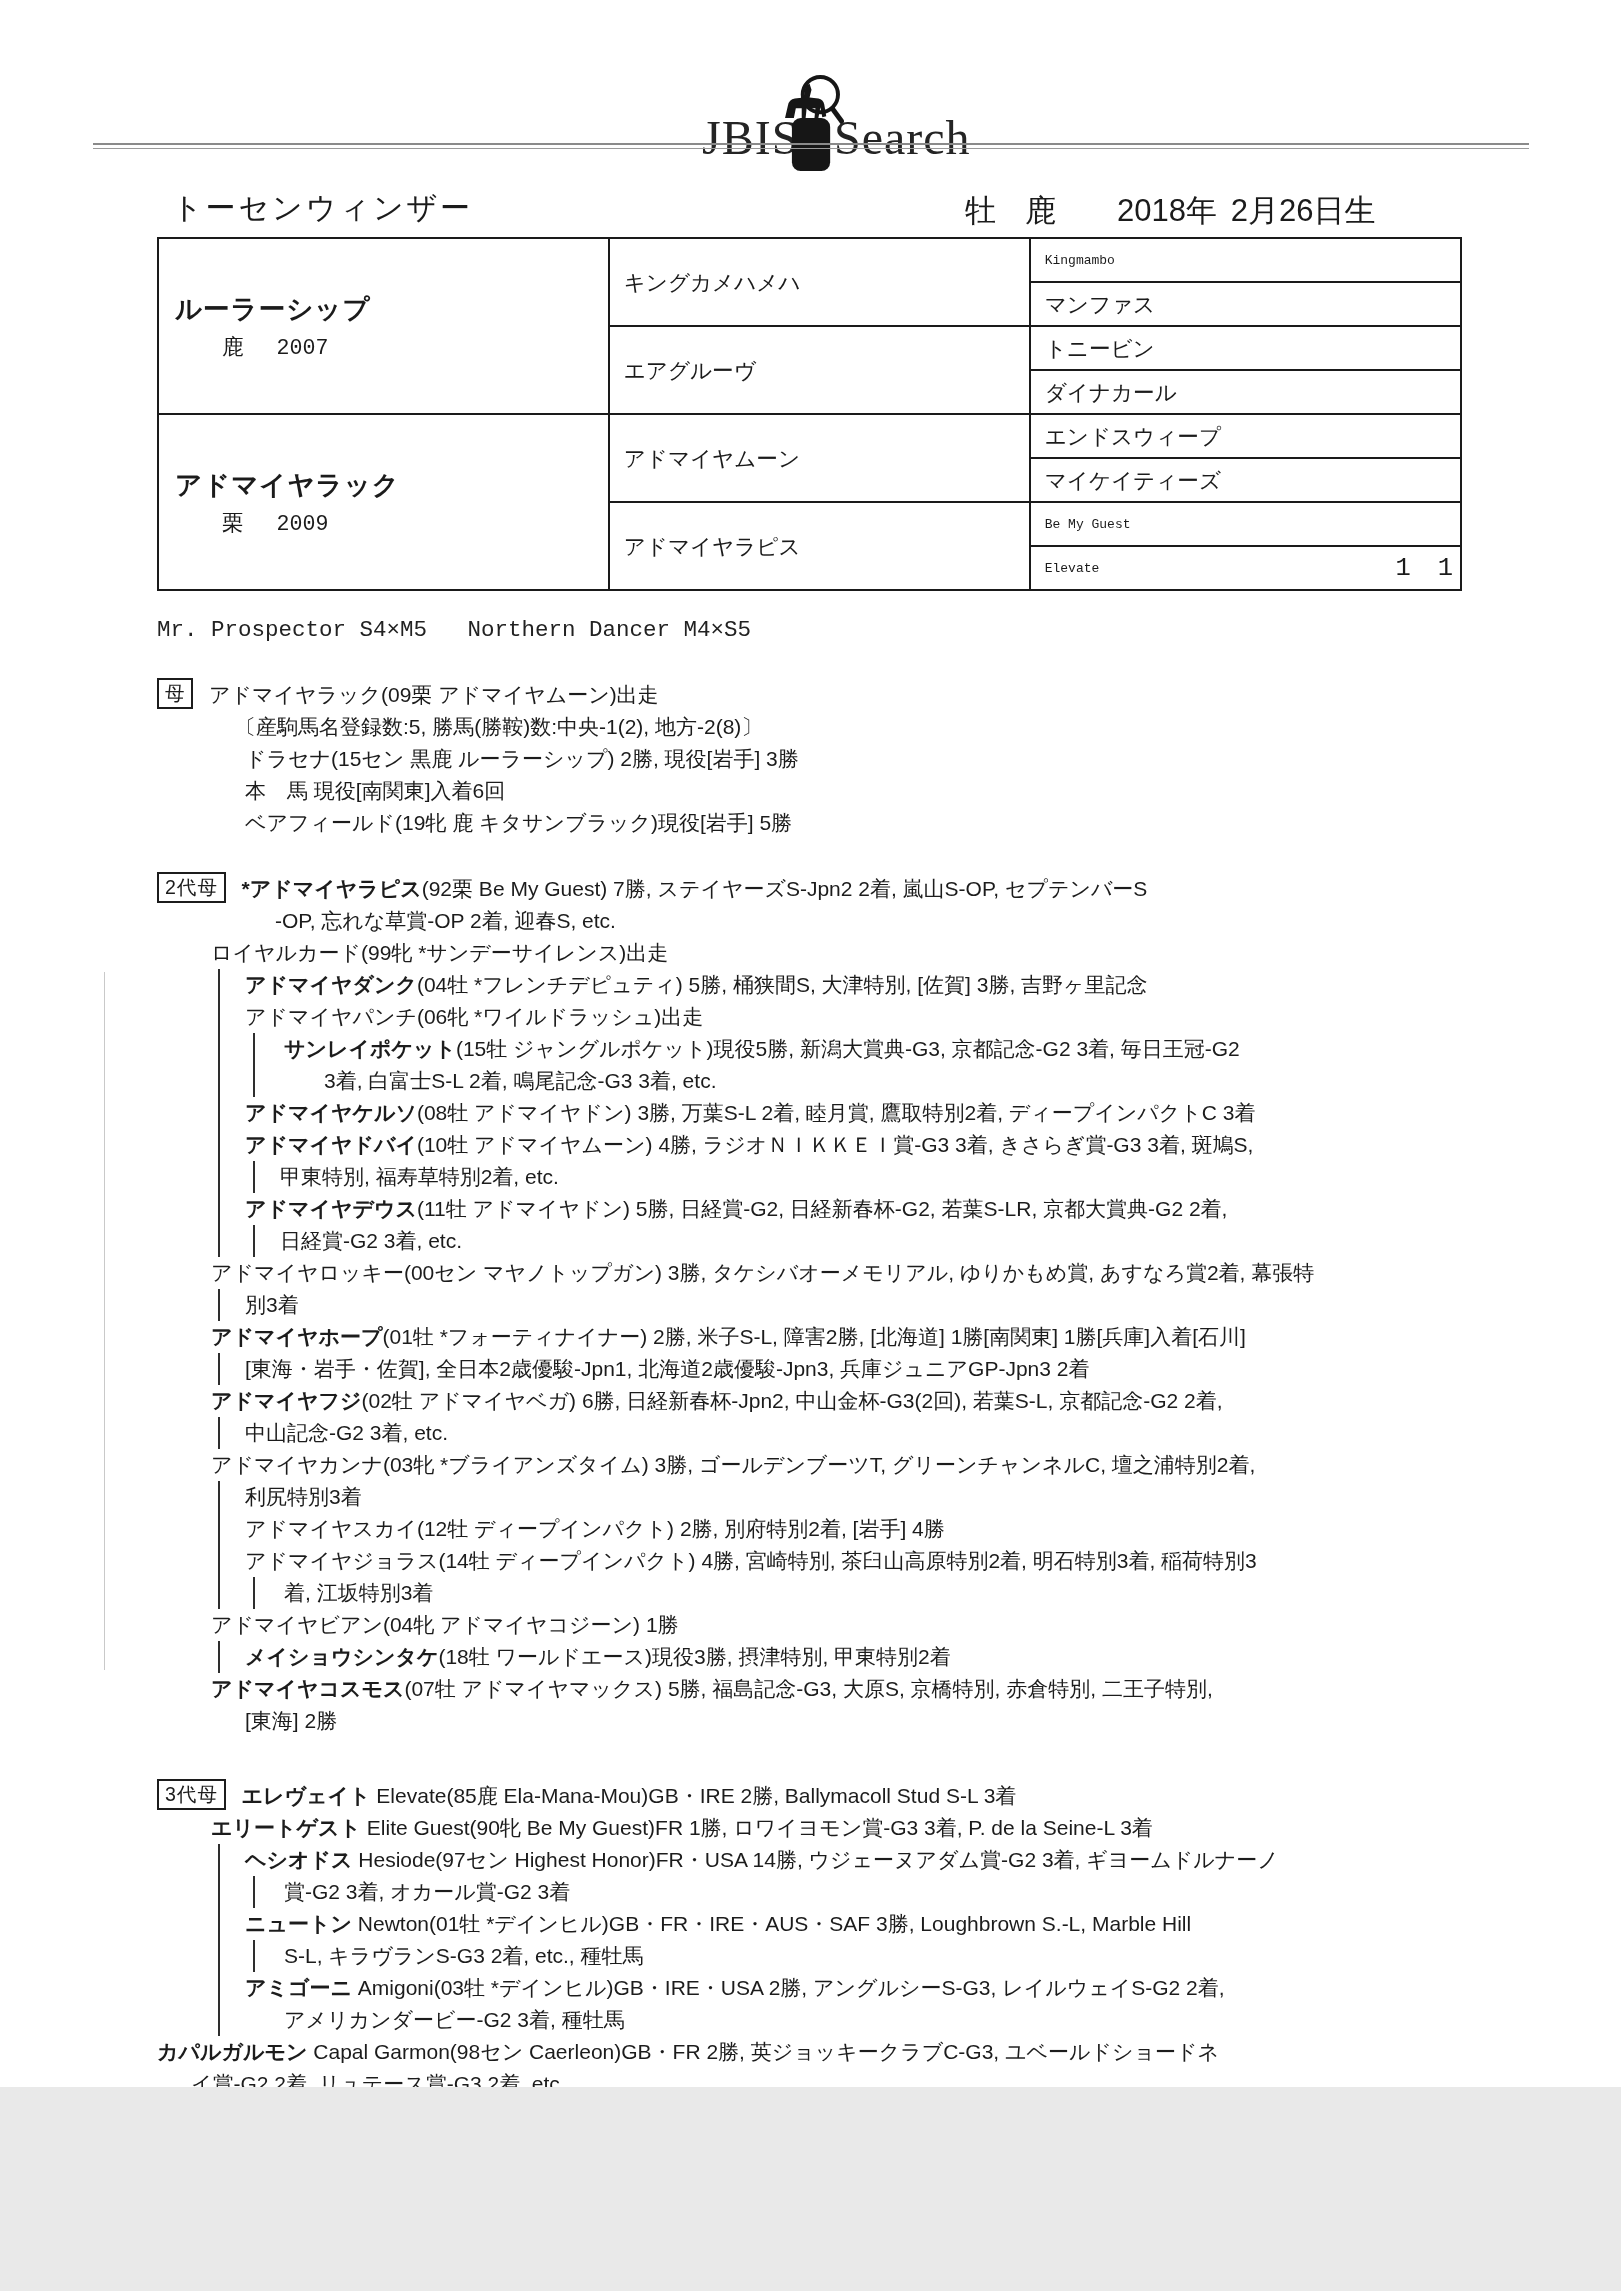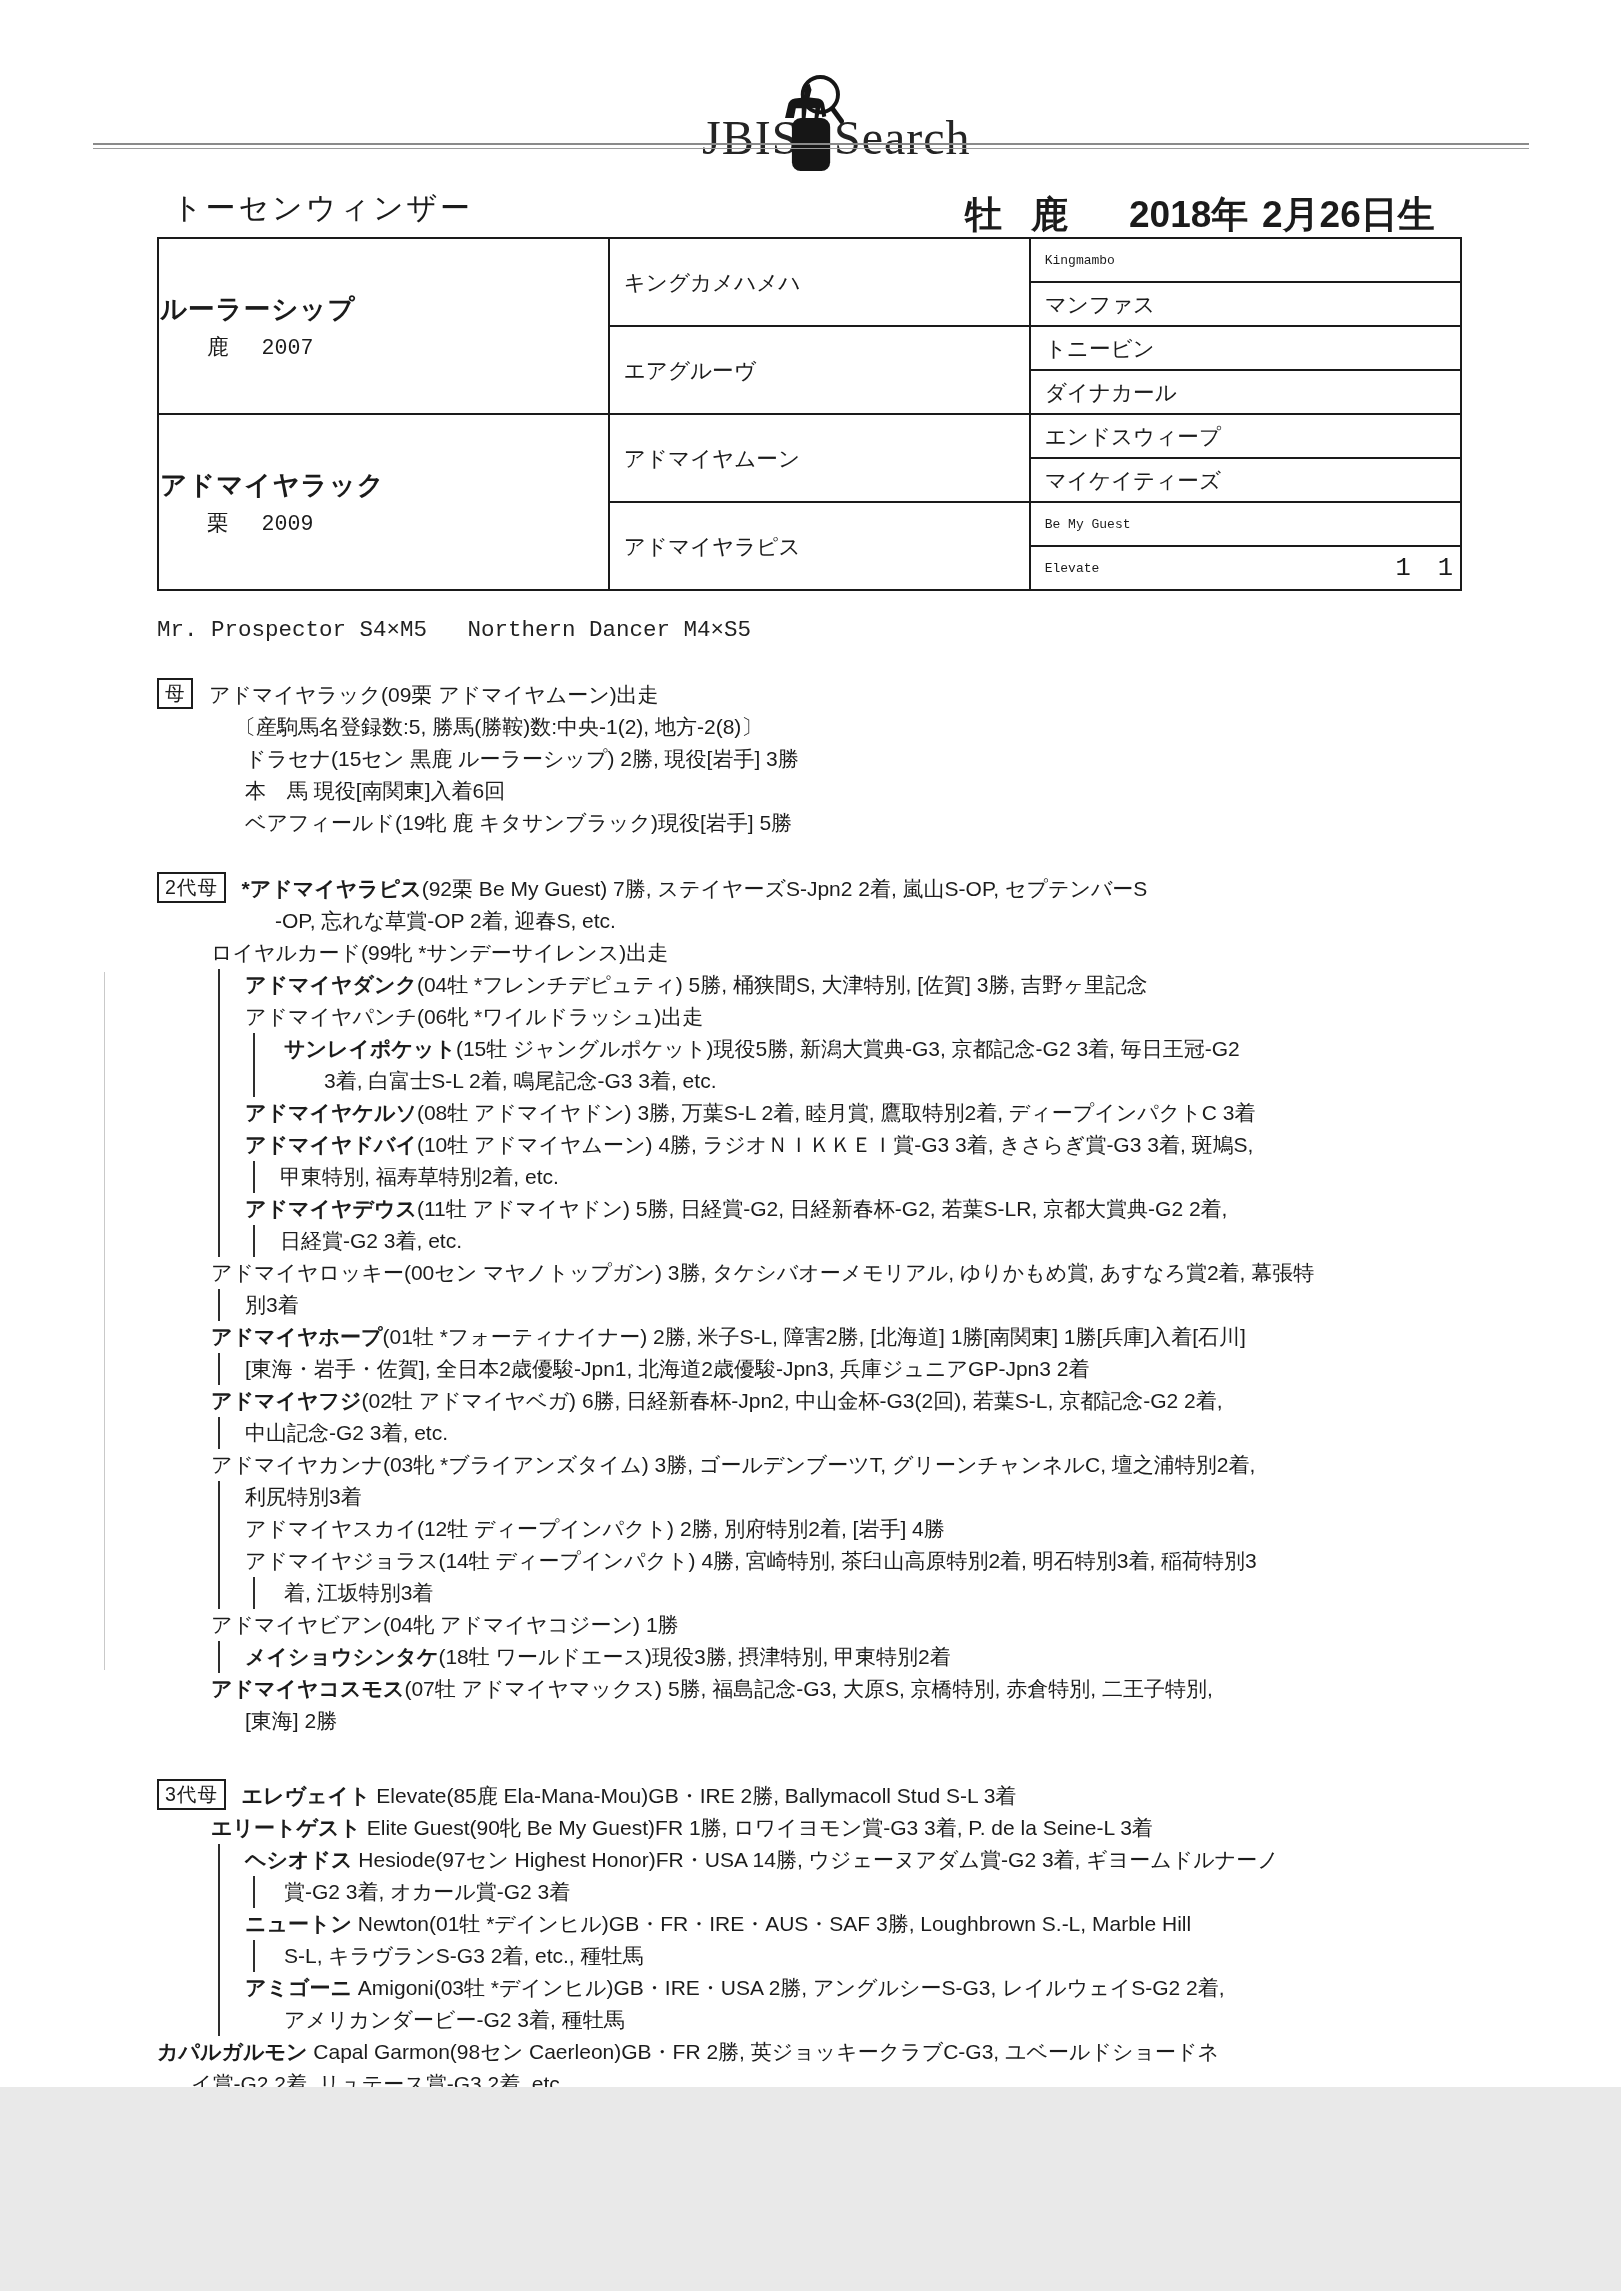--- a/index.html
+++ b/index.html
@@ -10,31 +10,31 @@
   
   .logo-jbis,.logo-search{position:absolute;font-family:"Liberation Serif","DejaVu Serif",serif;font-size:48px;color:#242424;letter-spacing:1px}
   .logo-jbis{left:702px;top:110px}
   .logo-search{left:834px;top:110px}
   .logo-icon{position:absolute;left:781px;top:73px}
 
   .rule2{position:absolute;left:93px;top:143px;width:1436px;height:5.9px;border-top:2px solid #8a8a8a;border-bottom:1px solid #9a9a9a}
 
   
   .title{position:absolute;left:172px;top:188px;font-size:30px;font-weight:400;letter-spacing:2.9px}
-  .tmeta{position:absolute;left:965px;top:190px;font-size:37px;font-weight:700;white-space:nowrap}
+  .tmeta{position:absolute;left:965px;top:190px;font-size:31px;font-weight:400;white-space:nowrap}
   .tmeta .sex{margin-right:29px}
   .tmeta .coat{margin-right:61px}
   .tmeta .year{margin-right:13.7px}
 
   
   table.ped{position:absolute;left:157px;top:237px;width:1304px;height:350px;border-collapse:collapse;table-layout:fixed}
   .ped{border:2.9px solid #161616}
   .ped tr{height:44px}
   .ped td{border:2px solid #1a1a1a;font-size:21.6px;vertical-align:middle;padding-left:13.7px;overflow:hidden;white-space:nowrap}
-  .ped td.c1{padding-left:1px}
+  .ped td.c1{padding-left:16px}
   .ped .en{font-family:"Liberation Mono","DejaVu Sans Mono",monospace;font-size:13px}
   .pname{font-size:26.5px;font-weight:700;letter-spacing:1px}
   .pmeta{font-size:21.6px;padding-left:47px;margin-top:5.9px}
   .pyear{font-family:"Liberation Mono","DejaVu Sans Mono",monospace;margin-left:33px}
   .cellflex{display:flex;justify-content:space-between;align-items:center;padding-right:1px}
   .pgnum{font-family:"Liberation Mono","DejaVu Sans Mono",monospace;font-size:25.5px;letter-spacing:5.9px}
 
   .inbr{position:absolute;left:157px;top:617px;font-family:"Liberation Mono","DejaVu Sans Mono",monospace;font-size:22.5px;white-space:pre;color:#222}
 
   

